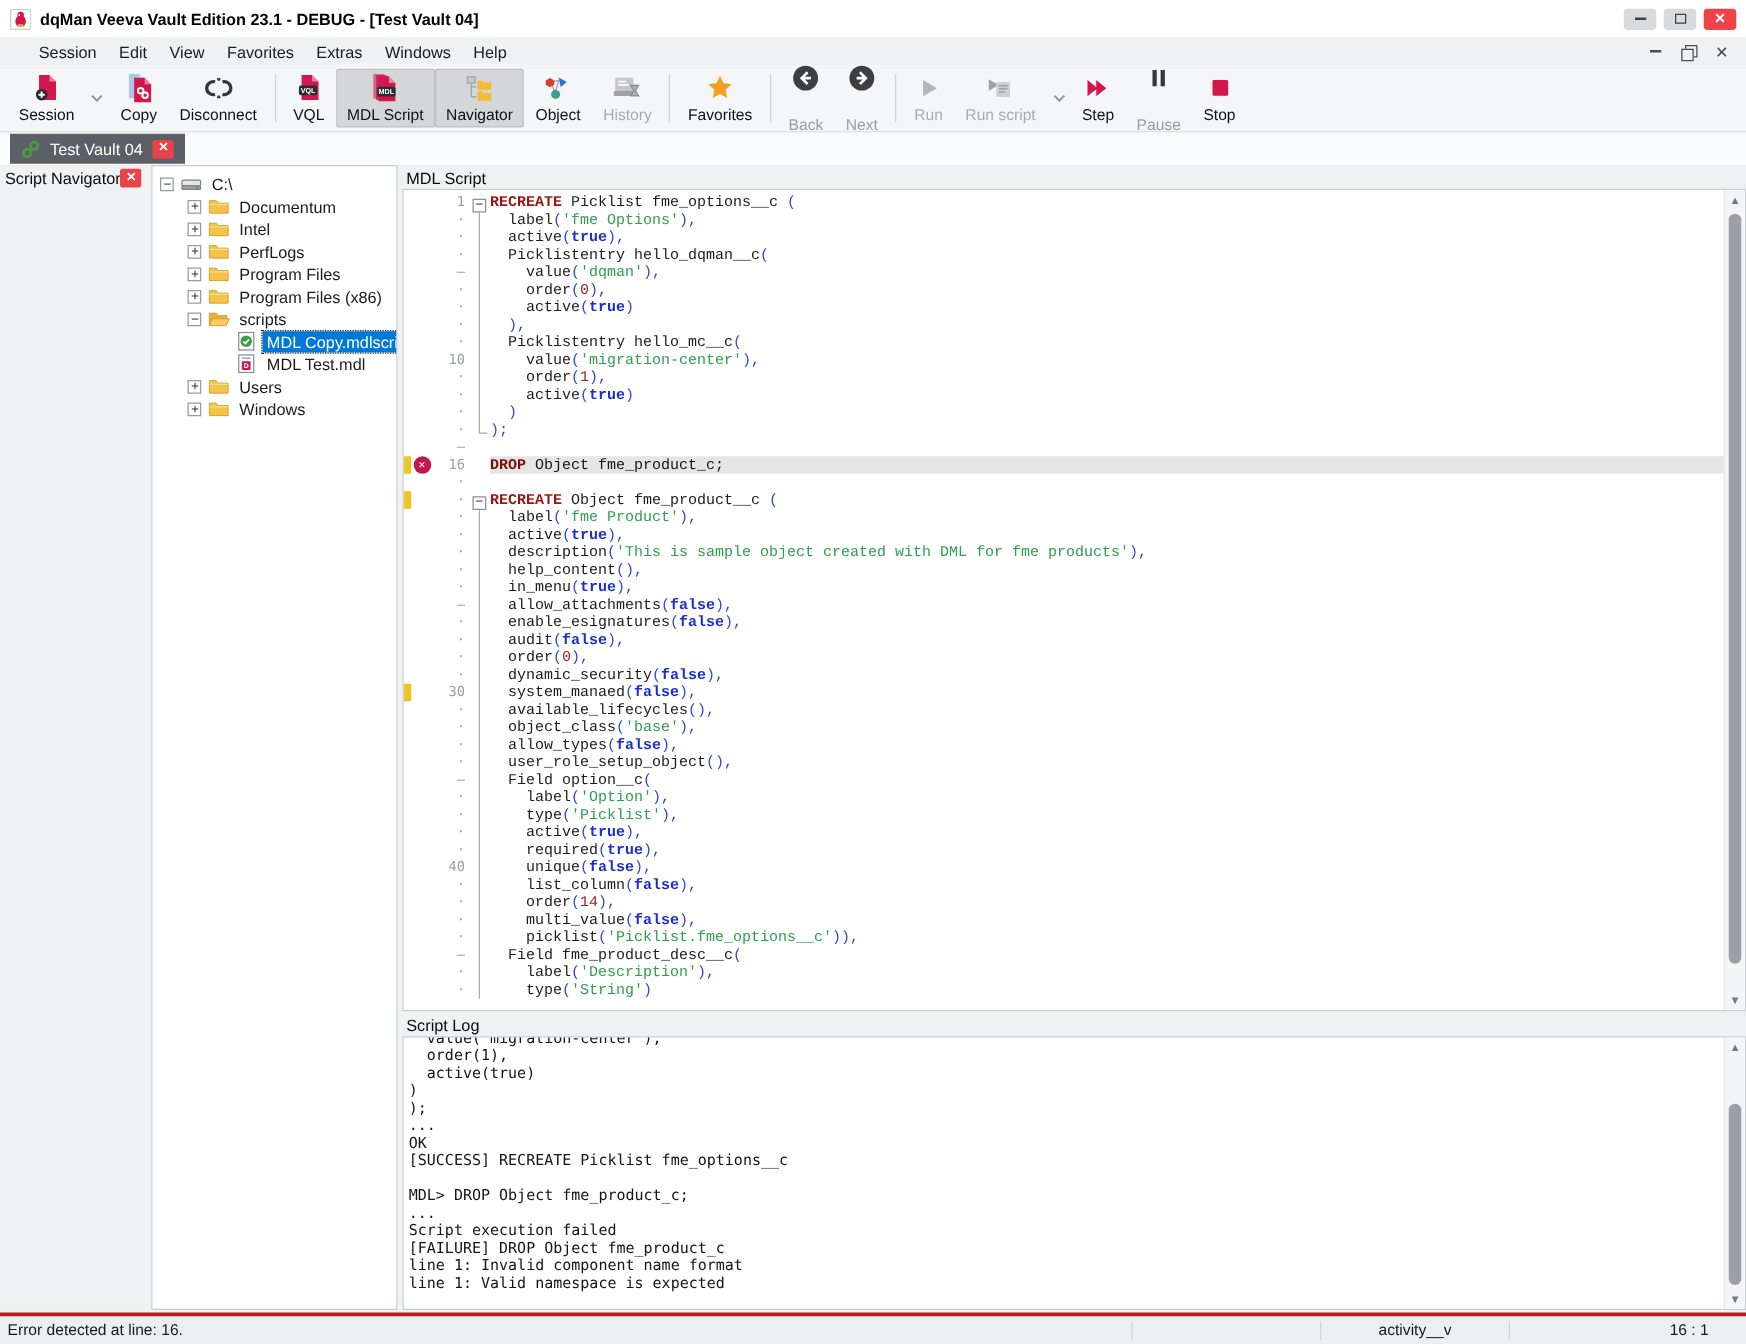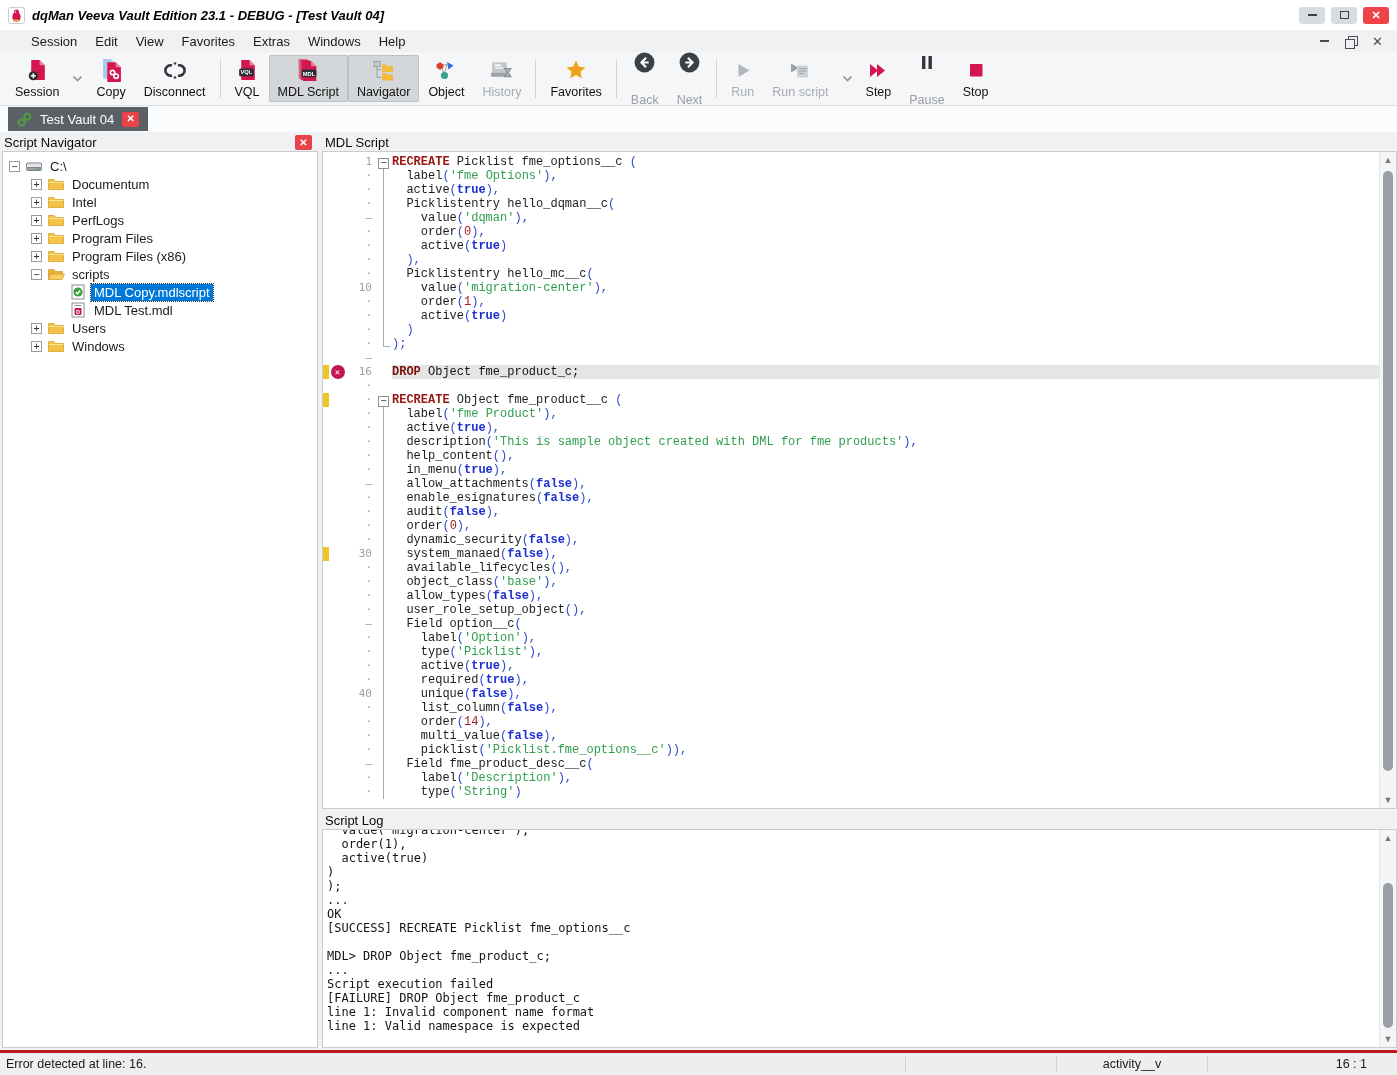--- a/index.html
+++ b/index.html
@@ -2,21 +2,21 @@
 <html><head>
 <meta charset="utf-8">
 <style>
   * { box-sizing: border-box; margin: 0; padding: 0; }
   html,body { width:1397px; height:1075px; overflow:hidden; }
   body { font-family:"Liberation Sans",sans-serif; background:#f0f1f2; color:#1a1a1a; }
 
   
   .titlebar { height:30px; background:#ffffff; display:flex; align-items:center; padding:0 8px; }
   .app-icon { width:17px; height:17px; margin-right:7px; }
-  .title-text { font-size:13px; font-weight:bold; color:#000;font-style:italic; }
+  .title-text { font-size:13px; font-weight:bold; color:#000; }
   .win-controls { margin-left:auto; display:flex; align-items:center; }
   .wbtn { width:26px; height:17px; border-radius:3px; background:#d9dcdf; display:flex; align-items:center; justify-content:center; margin-left:6px; cursor:default; }
   .wbtn.close { background:#ee4348; }
   .glyph-min { width:9px; height:2px; background:#3c4043; }
   .glyph-max { width:9px; height:8px; border:1.6px solid #3c4043; }
   .glyph-x { color:#fff; font-size:11px; font-weight:bold; line-height:1; }
 
   
   .menubar { height:22px; background:#f0f1f2; display:flex; align-items:center; padding-left:22px; font-size:13px; }
   .menu-item { padding:2px 9px; }
@@ -37,21 +37,21 @@
   .tsep { width:1px; background:#d2d5d7; margin:5px 5px; }
   .tchev { display:flex; align-items:center; padding:0 4px; }
 
   
   .tabbar { height:26px; background:#fbfcfd; display:flex; align-items:center; padding-left:8px; }
   .tab { height:24px; background:#5b6066; color:#fff; display:flex; align-items:center; gap:8px; padding:0 9px; font-size:13px; }
   .tab-close, .x-btn { width:17px; height:15px; background:#e8434a; border-radius:2px; color:#fff; font-size:10px; font-weight:bold; display:flex; align-items:center; justify-content:center; line-height:1; }
 
   
   .main { display:flex; height:918px; }
-  .left-col { width:318px; display:flex; flex-direction:column; }
+  .left-col { width:318px; display:flex; }
   .panel-header { height:19px; display:flex; align-items:center; font-size:13px; color:#0a0a0a; padding:2px 4px 0 4px; }
   .panel-header .x-btn { margin-left:auto; margin-right:2px; }
   .tree-panel { flex:1; margin:0 0 2px 2px; background:#fff; border:1px solid #c9cdd1; overflow:hidden; padding-top:5px; }
 
   .trow { height:18px; display:flex; align-items:center; font-size:13px; white-space:nowrap; }
   .texp { width:11px; height:11px; border:1px solid #989c9f; background:#fff; font-size:10px; line-height:9px; text-align:center; color:#333; font-family:"DejaVu Sans Mono",monospace; flex:none; }
   .tspace { width:11px; flex:none; }
   .tico { width:18px; height:16px; margin:0 4px 0 5px; flex:none; display:flex; align-items:center; }
   .tlab { padding:1px 3px; }
   .tlab.sel { background:#0078d7; color:#fff; outline:1px dotted #333; }

